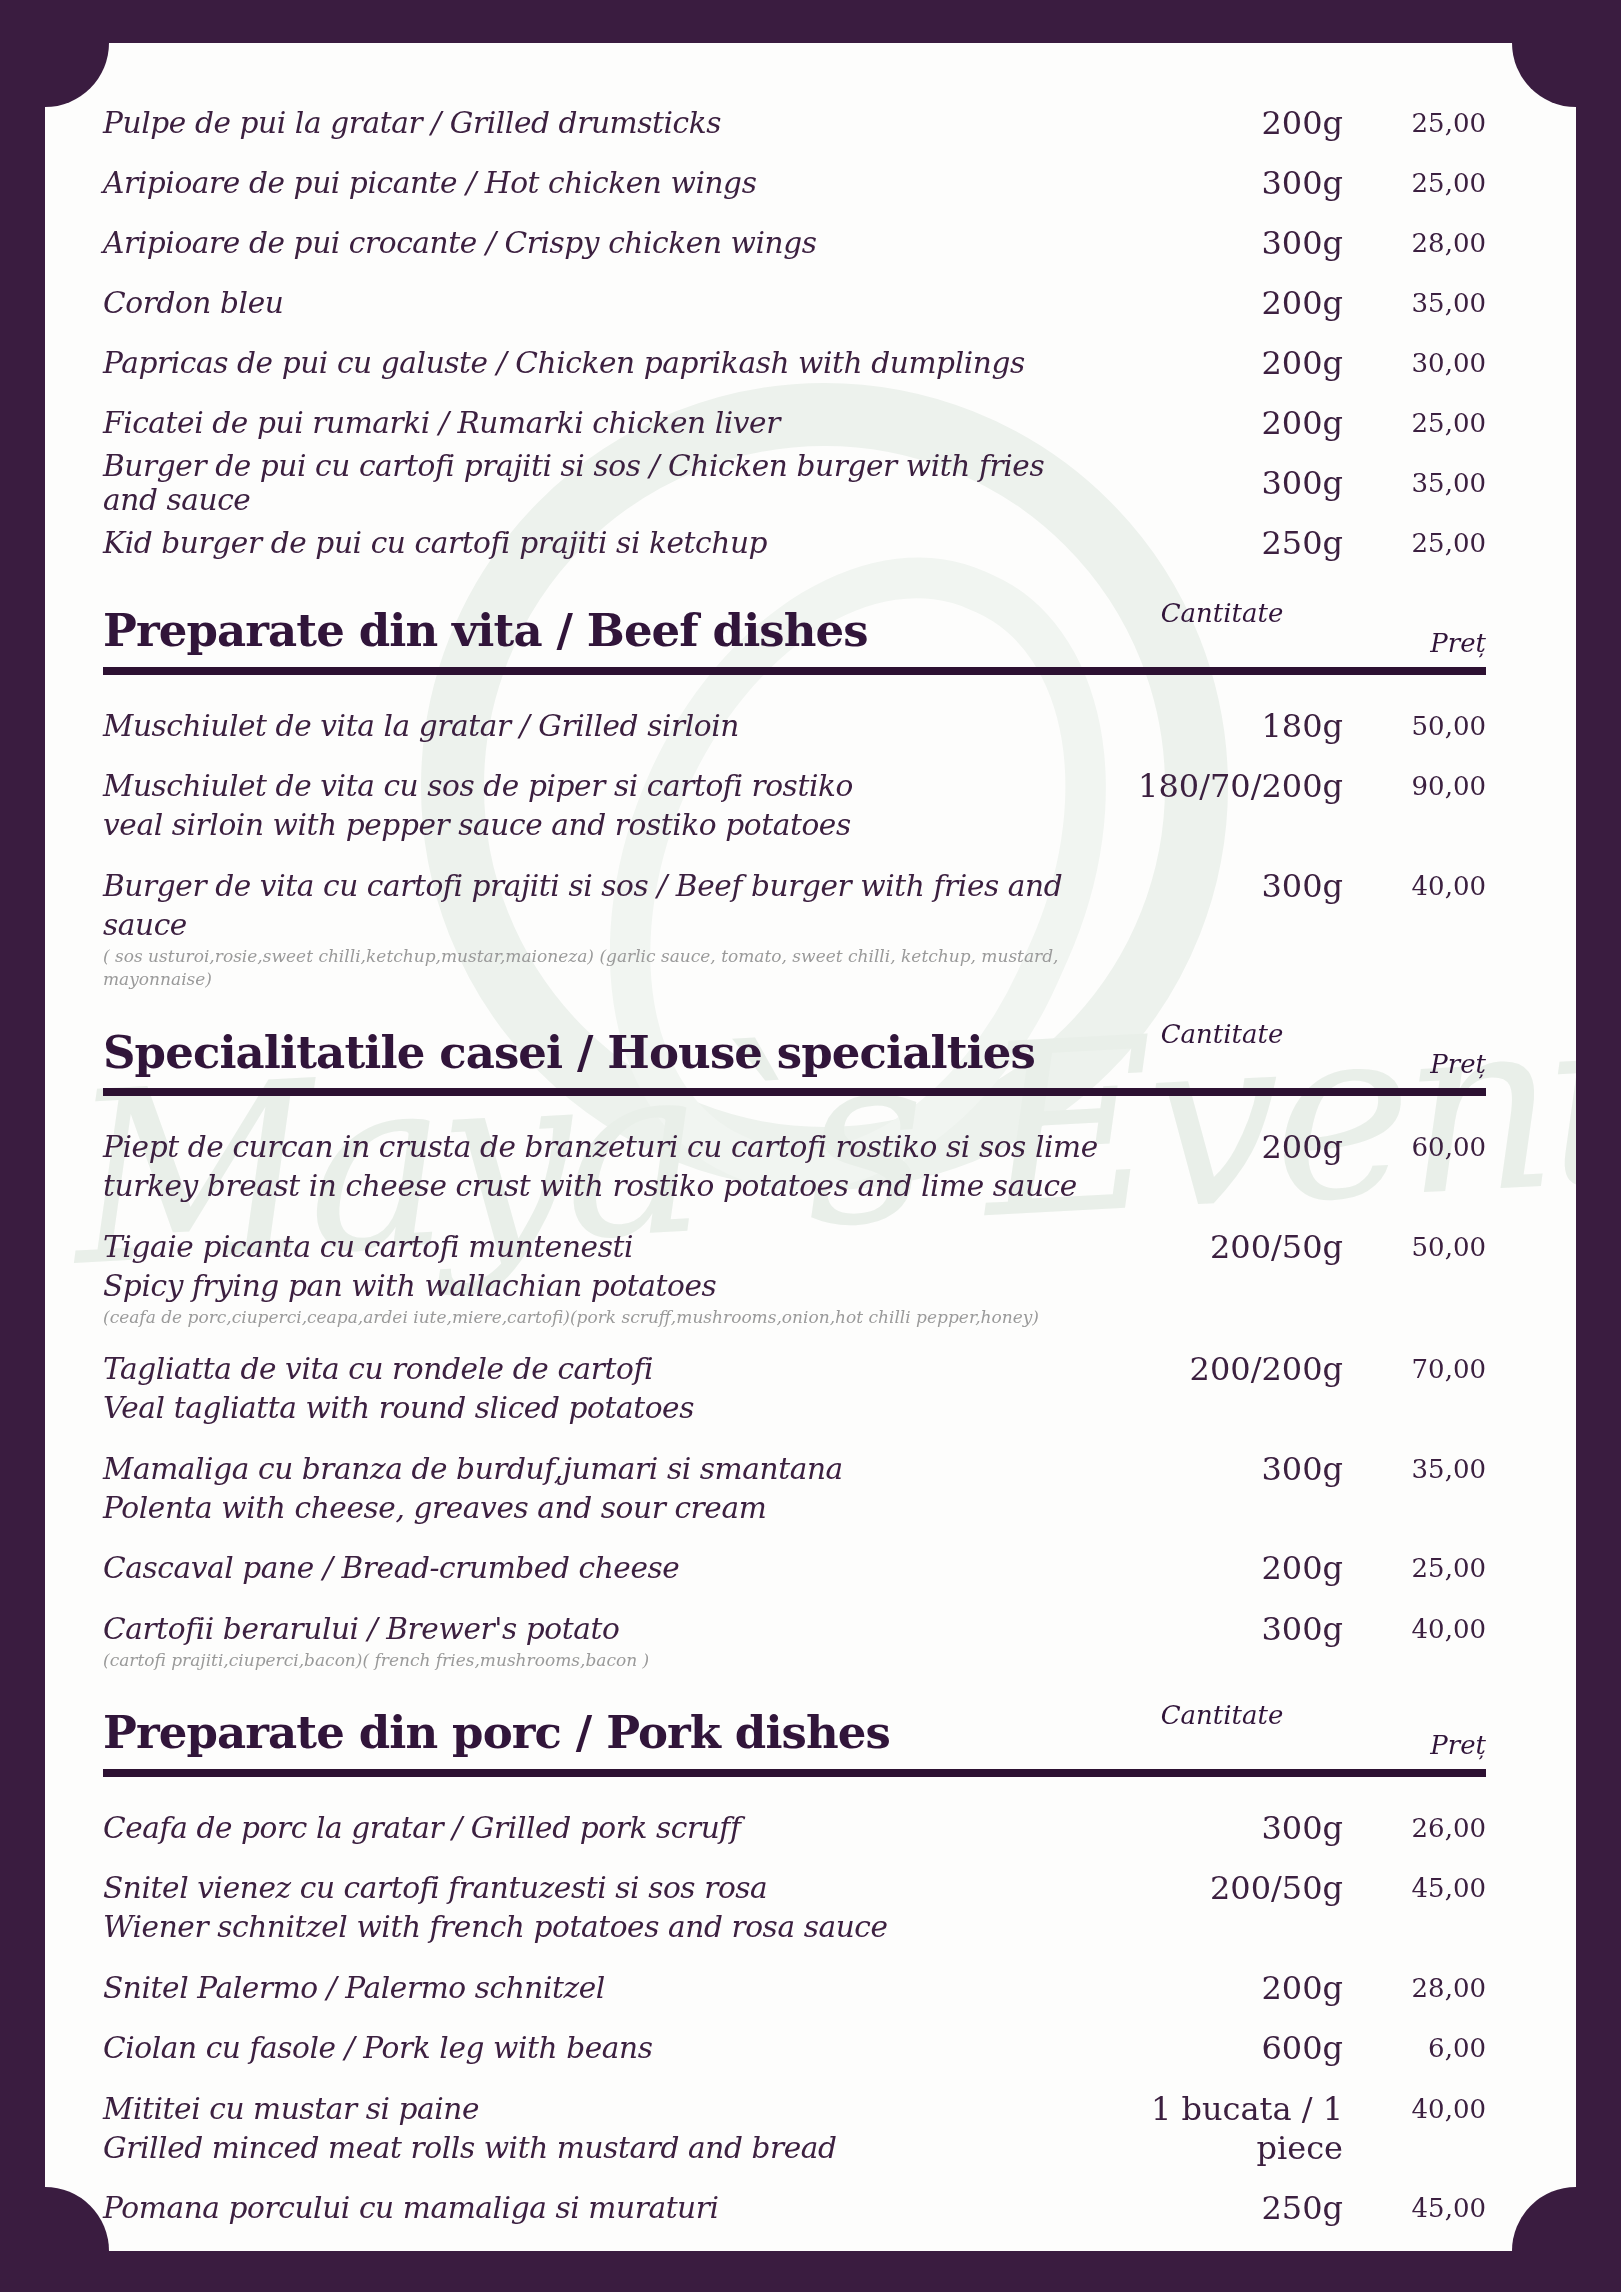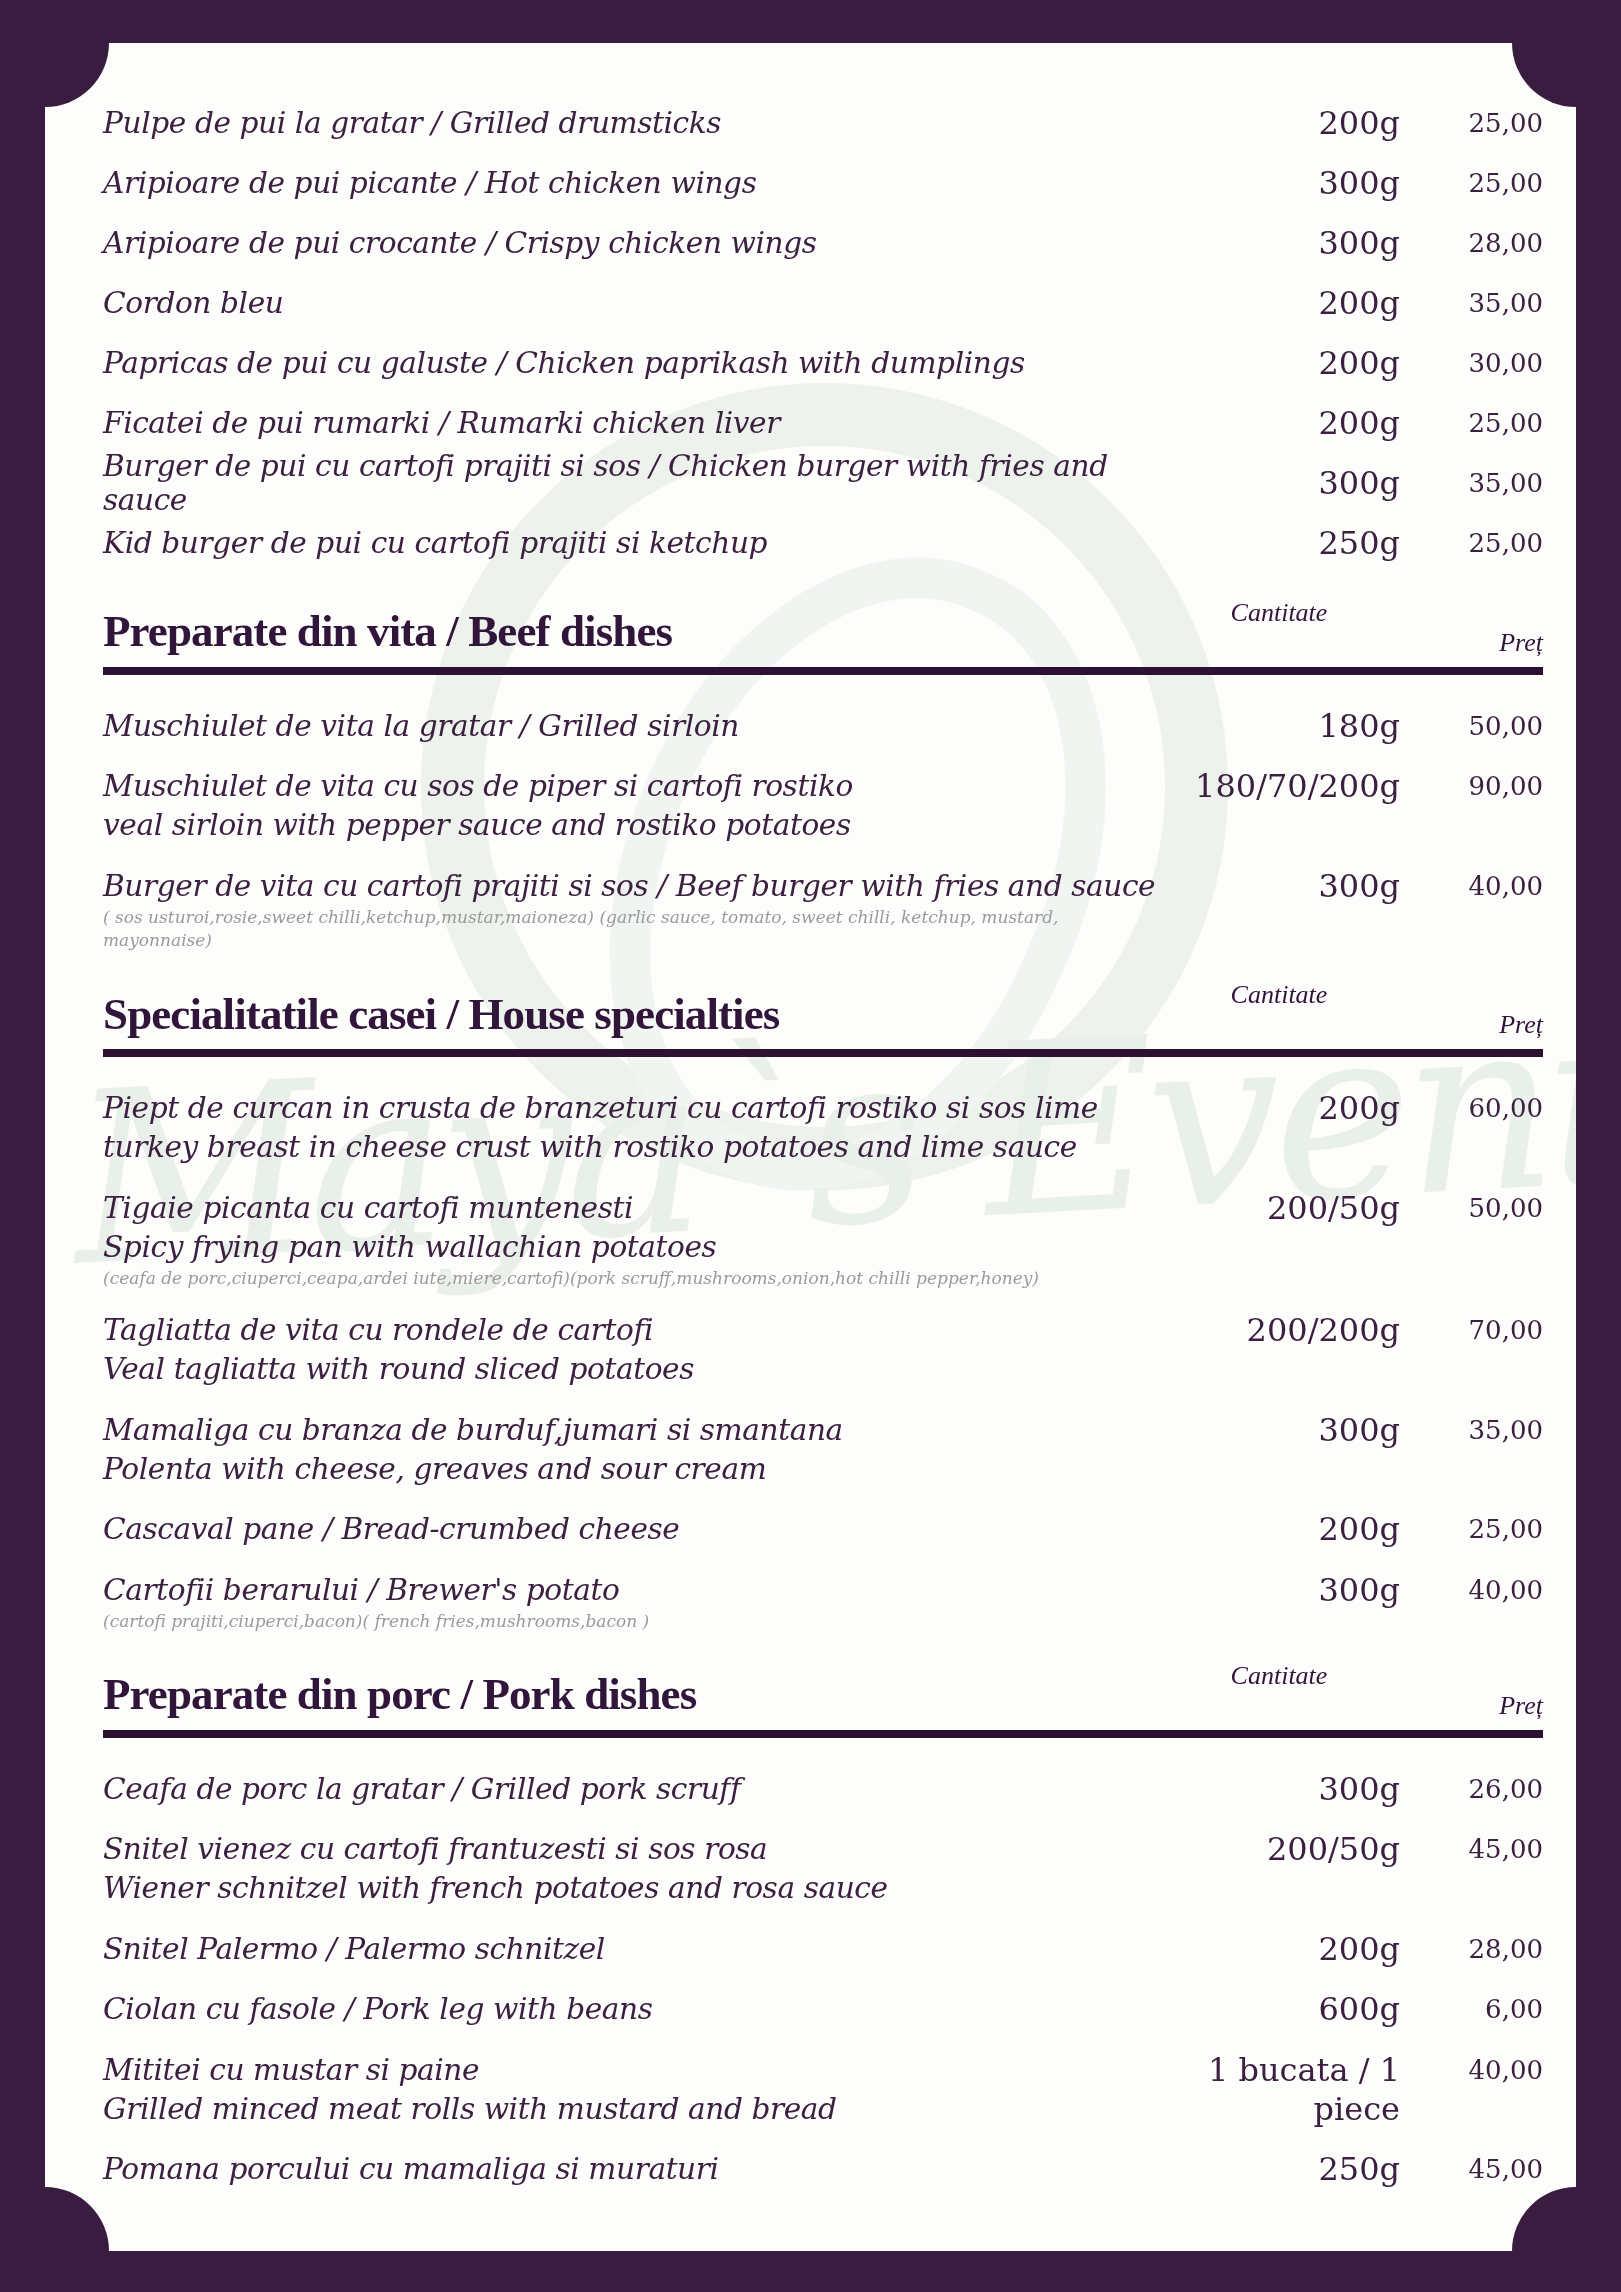--- a/index.html
+++ b/index.html
@@ -30,28 +30,28 @@
     border:41px solid #f1f5f1;border-radius:50% 50% 48% 52%;
     transform:rotate(24deg);z-index:0;
   }
   .wm-script{
     position:absolute;left:27px;top:976px;z-index:0;
     font-style:italic;font-size:237px;line-height:1;
     color:#e9efe9;white-space:nowrap;letter-spacing:-9px;
     transform:rotate(-3deg);
   }
 
-  .content{position:relative;z-index:1;padding:50px 33px 0 58px;}
+  .content{position:relative;z-index:1;padding:50px 90px 0 58px;}
 
   .toprow{display:flex;align-items:center;height:60px;}
   .iname{flex:1;font-style:italic;font-size:29.6px;color:#3c2040;letter-spacing:-0.4px;}
   .qty{width:242px;text-align:right;font-size:32px;color:#3c2040;}
   .price{width:143px;text-align:right;font-size:26px;color:#3c2040;}
 
-  .sec-head{display:flex;align-items:flex-start;margin-top:18px;font-family:Liberation Serif, serif;}
+  .sec-head{display:flex;align-items:flex-start;margin-top:18px;}
   .sec-title{
     flex:1;font-weight:bold;font-size:45px;line-height:52px;
     color:#31153a;padding-top:14.3px;letter-spacing:-0.9px;
   }
   .collabel{font-style:italic;font-size:26px;color:#31153a;}
   .collabel.qtycol{width:242px;text-align:center;padding-top:7.2px;}
   .collabel.pricecol{width:143px;text-align:right;padding-top:1.8px;margin-top:35px;}
   .rule{height:8px;background:#2d1132;margin-top:9px;margin-bottom:32px;}
 
   .item{display:flex;align-items:flex-start;margin-bottom:21.5px;}

